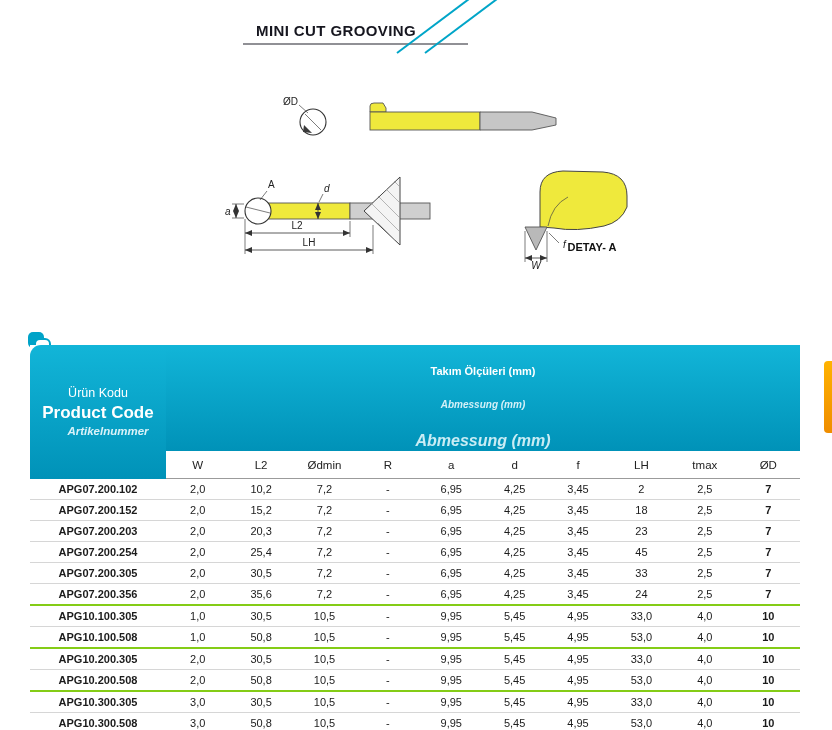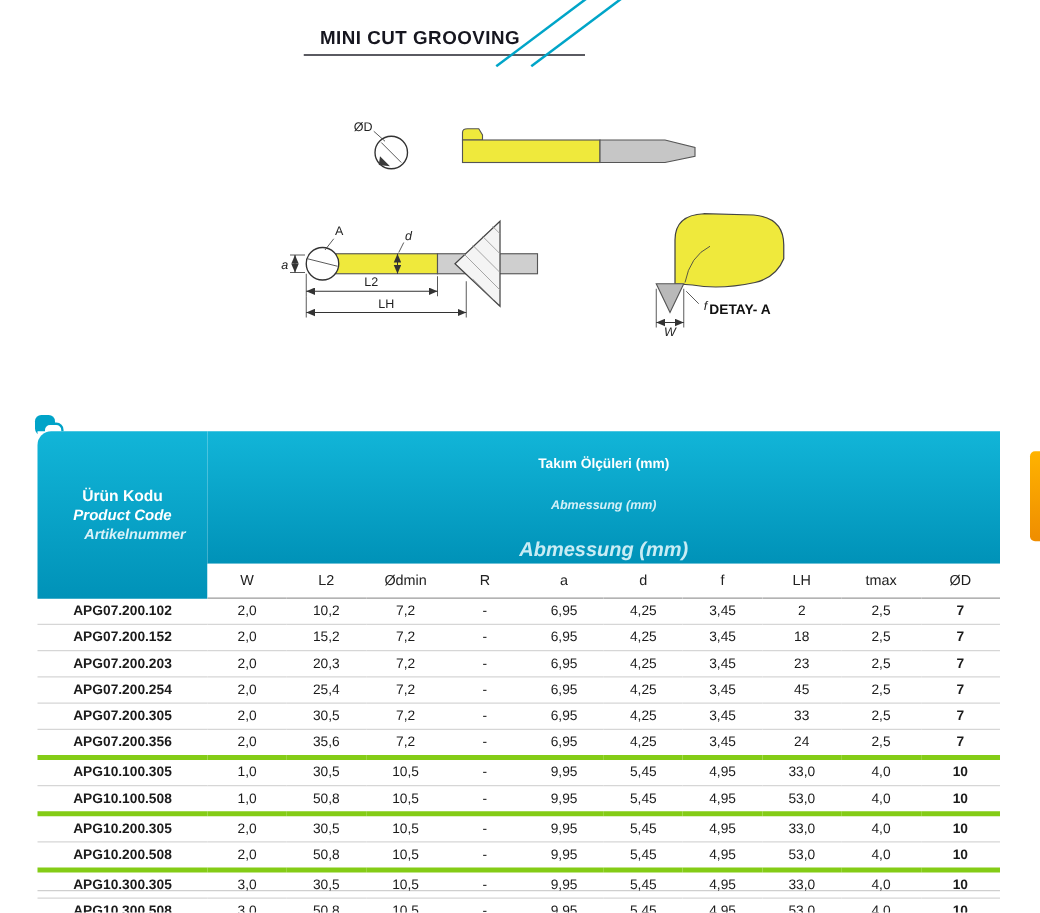--- a/index.html
+++ b/index.html
@@ -32,40 +32,40 @@
     border-bottom:1px solid #cfcfcf;background:#fff;
   }
   .catalog-table{border-collapse:separate;border-spacing:0;table-layout:fixed;width:770px;}
   .catalog-table th,.catalog-table td{padding:0;}
   .corner{
     background:linear-gradient(180deg,#12b5d8,#0092b8);
     border-top-left-radius:11px;height:83px;vertical-align:middle;
     text-align:center;color:#fff;
   }
   .corner span{display:block;line-height:1.3;}
-  .corner .l1{font-size:12.5px;font-weight:700;text-align:center;}
-  .corner .l2{font-size:12px;font-weight:700;font-style:italic;}
+  .corner .l1{font-size:12.5px;font-weight:400;text-align:center;}
+  .corner .l2{font-size:17px;font-weight:700;}
   .corner .l3{font-size:11.5px;font-style:italic;color:#d9f2f8;padding-left:20px;}
   .dimhead{
     background:linear-gradient(180deg,#12b5d8,#0092b8);
     height:55px;text-align:center;color:#fff;vertical-align:middle;
   }
   .dimhead span{display:block;line-height:1.25;margin-top:20px;}
   .d1{font-size:11px;font-weight:700;}
   .d2{font-size:10px;font-style:italic;color:#d4f0f7;}
   .d3{font-size:16px;font-weight:700;font-style:italic;color:#c9ecf4;}
   #col-row th{
     background:#fff;font-size:11.5px;font-weight:400;color:#222;height:27px;
     border-bottom:1px solid #9b9b9b;text-align:center;
   }
   tbody td{
     height:20px;font-size:11px;text-align:center;color:#1b1b1b;
     border-bottom:1px solid #d6d6d6;
   }
-  tbody tr.group-end td{border-bottom:4px solid #84cc16;}
+  tbody tr.group-end td{border-bottom:2px solid #84cc16;}
   tbody td.code{font-weight:700;}
   tbody td.last{font-weight:700;}
 
   .side-tab{
     position:absolute;right:0;top:361px;width:8px;height:72px;
     background:linear-gradient(180deg,#ffb300,#ef8d00);
     border-radius:4px 0 0 4px;
   }
 </style>
 </head>

